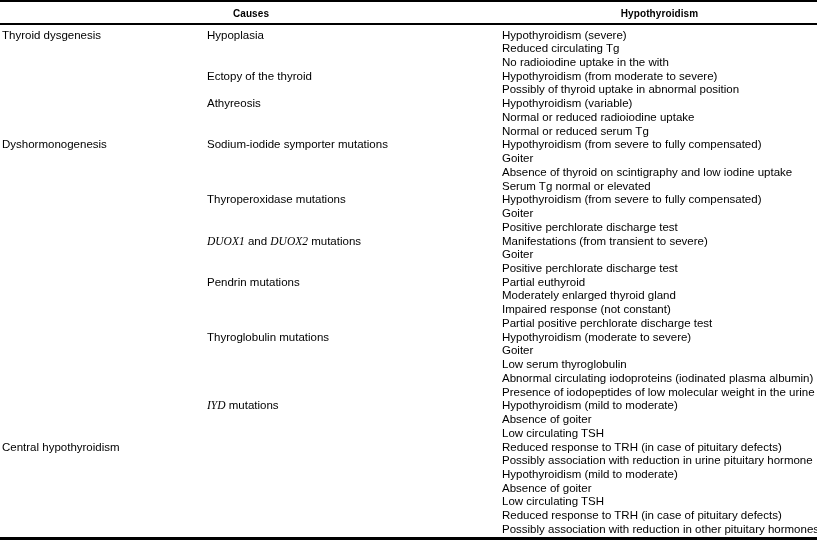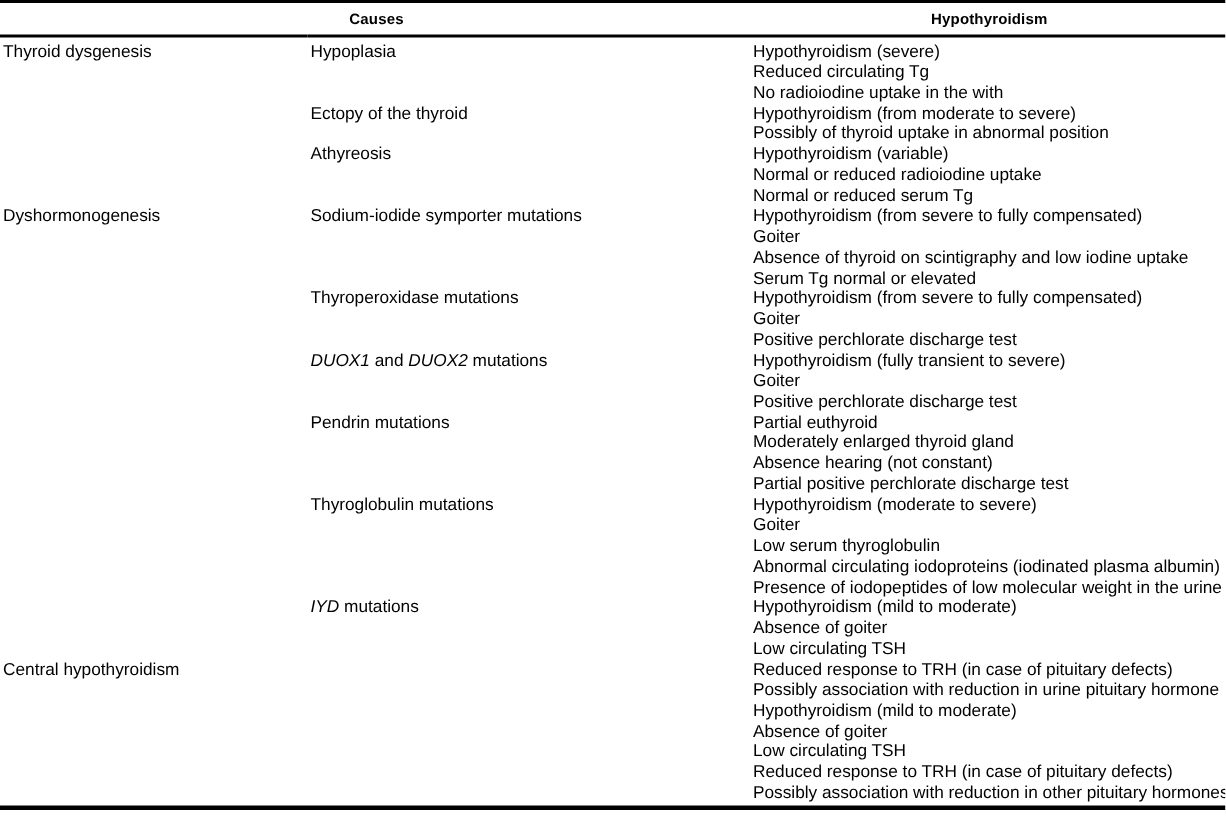--- a/index.html
+++ b/index.html
@@ -42,21 +42,21 @@
   td {
     font-size: 11.5px;
     line-height: 13.73px;
     vertical-align: top;
     text-align: left;
     padding: 0 0 0 2px;
     white-space: nowrap;
     overflow: hidden;
   }
   tbody tr.first-row td { padding-top: 3.5px; }
-  .italic { font-style: italic; }
+  .italic { font-style: italic; font-family: Liberation Serif, serif; }
 </style>
 </head>
 <body>
 
 <div class="paper-table-wrap">
   <table class="causes-table">
     <colgroup>
       <col class="c1">
       <col class="c2">
       <col class="c3">
@@ -115,37 +115,37 @@
           <td>Hypothyroidism (from severe to fully compensated)</td>
         </tr>
         <tr>
           <td>Goiter</td>
         </tr>
         <tr>
           <td>Positive perchlorate discharge test</td>
         </tr>
         <tr>
           <td rowspan="3"><span class="italic">DUOX1</span><span> and </span><span class="italic">DUOX2</span><span> mutations</span></td>
-          <td>Hypothyroidism (fully transient to severe)</td>
+          <td>Manifestations (from transient to severe)</td>
         </tr>
         <tr>
           <td>Goiter</td>
         </tr>
         <tr>
           <td>Positive perchlorate discharge test</td>
         </tr>
         <tr>
           <td rowspan="4"><span>Pendrin mutations</span></td>
           <td>Partial euthyroid</td>
         </tr>
         <tr>
           <td>Moderately enlarged thyroid gland</td>
         </tr>
         <tr>
-          <td>Absence hearing (not constant)</td>
+          <td>Impaired response (not constant)</td>
         </tr>
         <tr>
           <td>Partial positive perchlorate discharge test</td>
         </tr>
         <tr>
           <td rowspan="5"><span>Thyroglobulin mutations</span></td>
           <td>Hypothyroidism (moderate to severe)</td>
         </tr>
         <tr>
           <td>Goiter</td>

